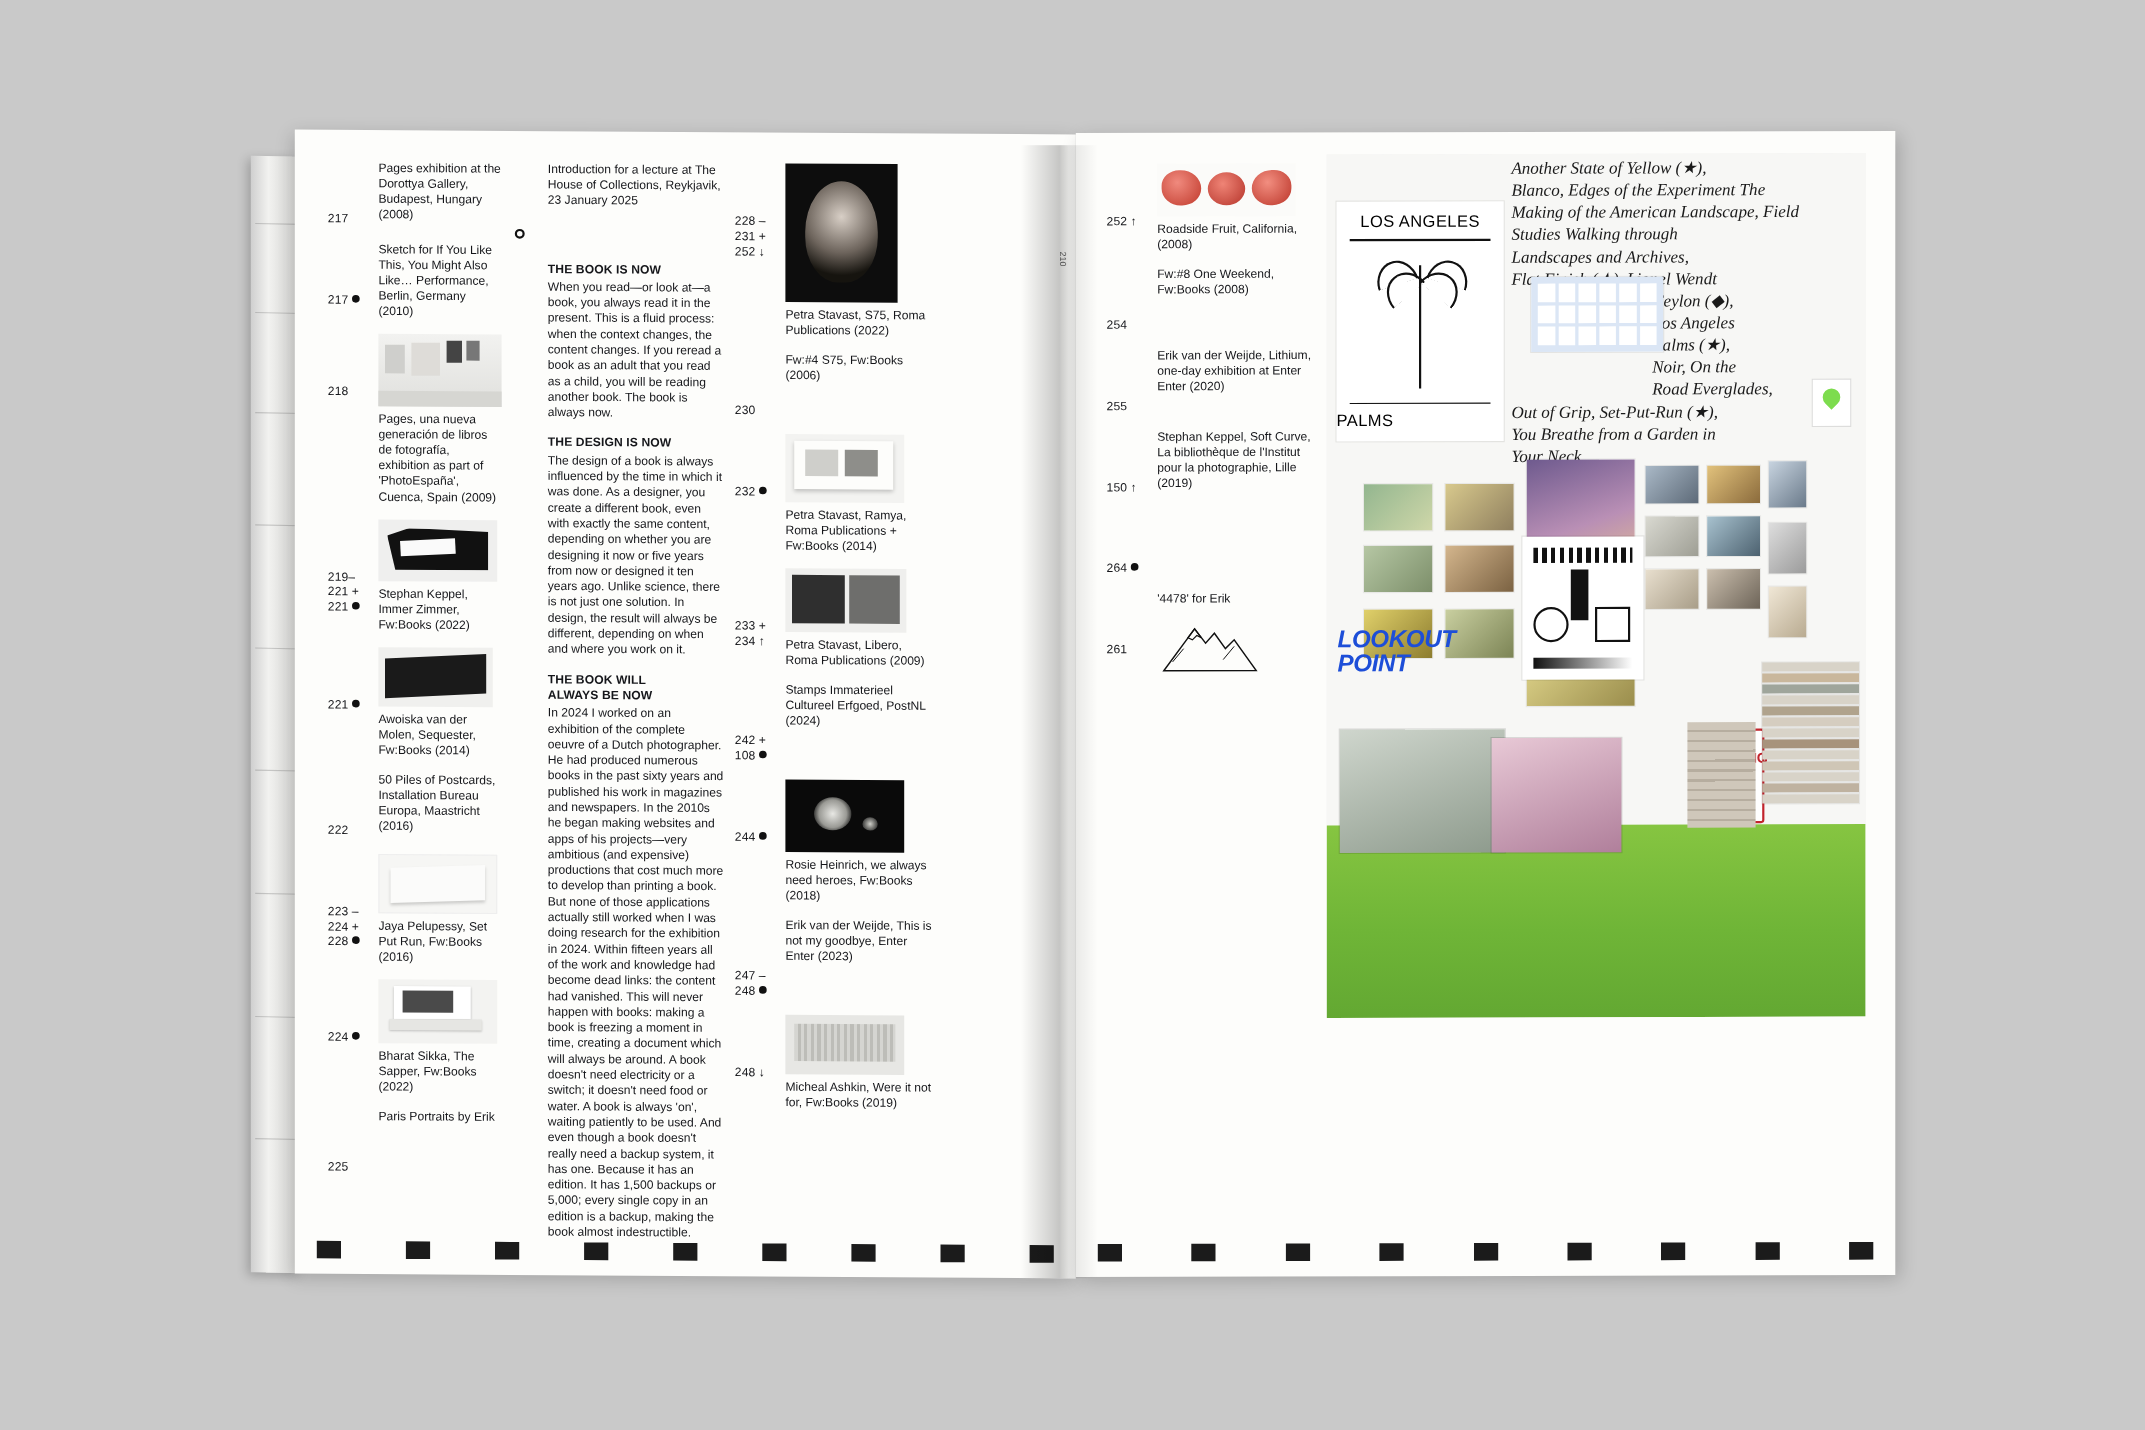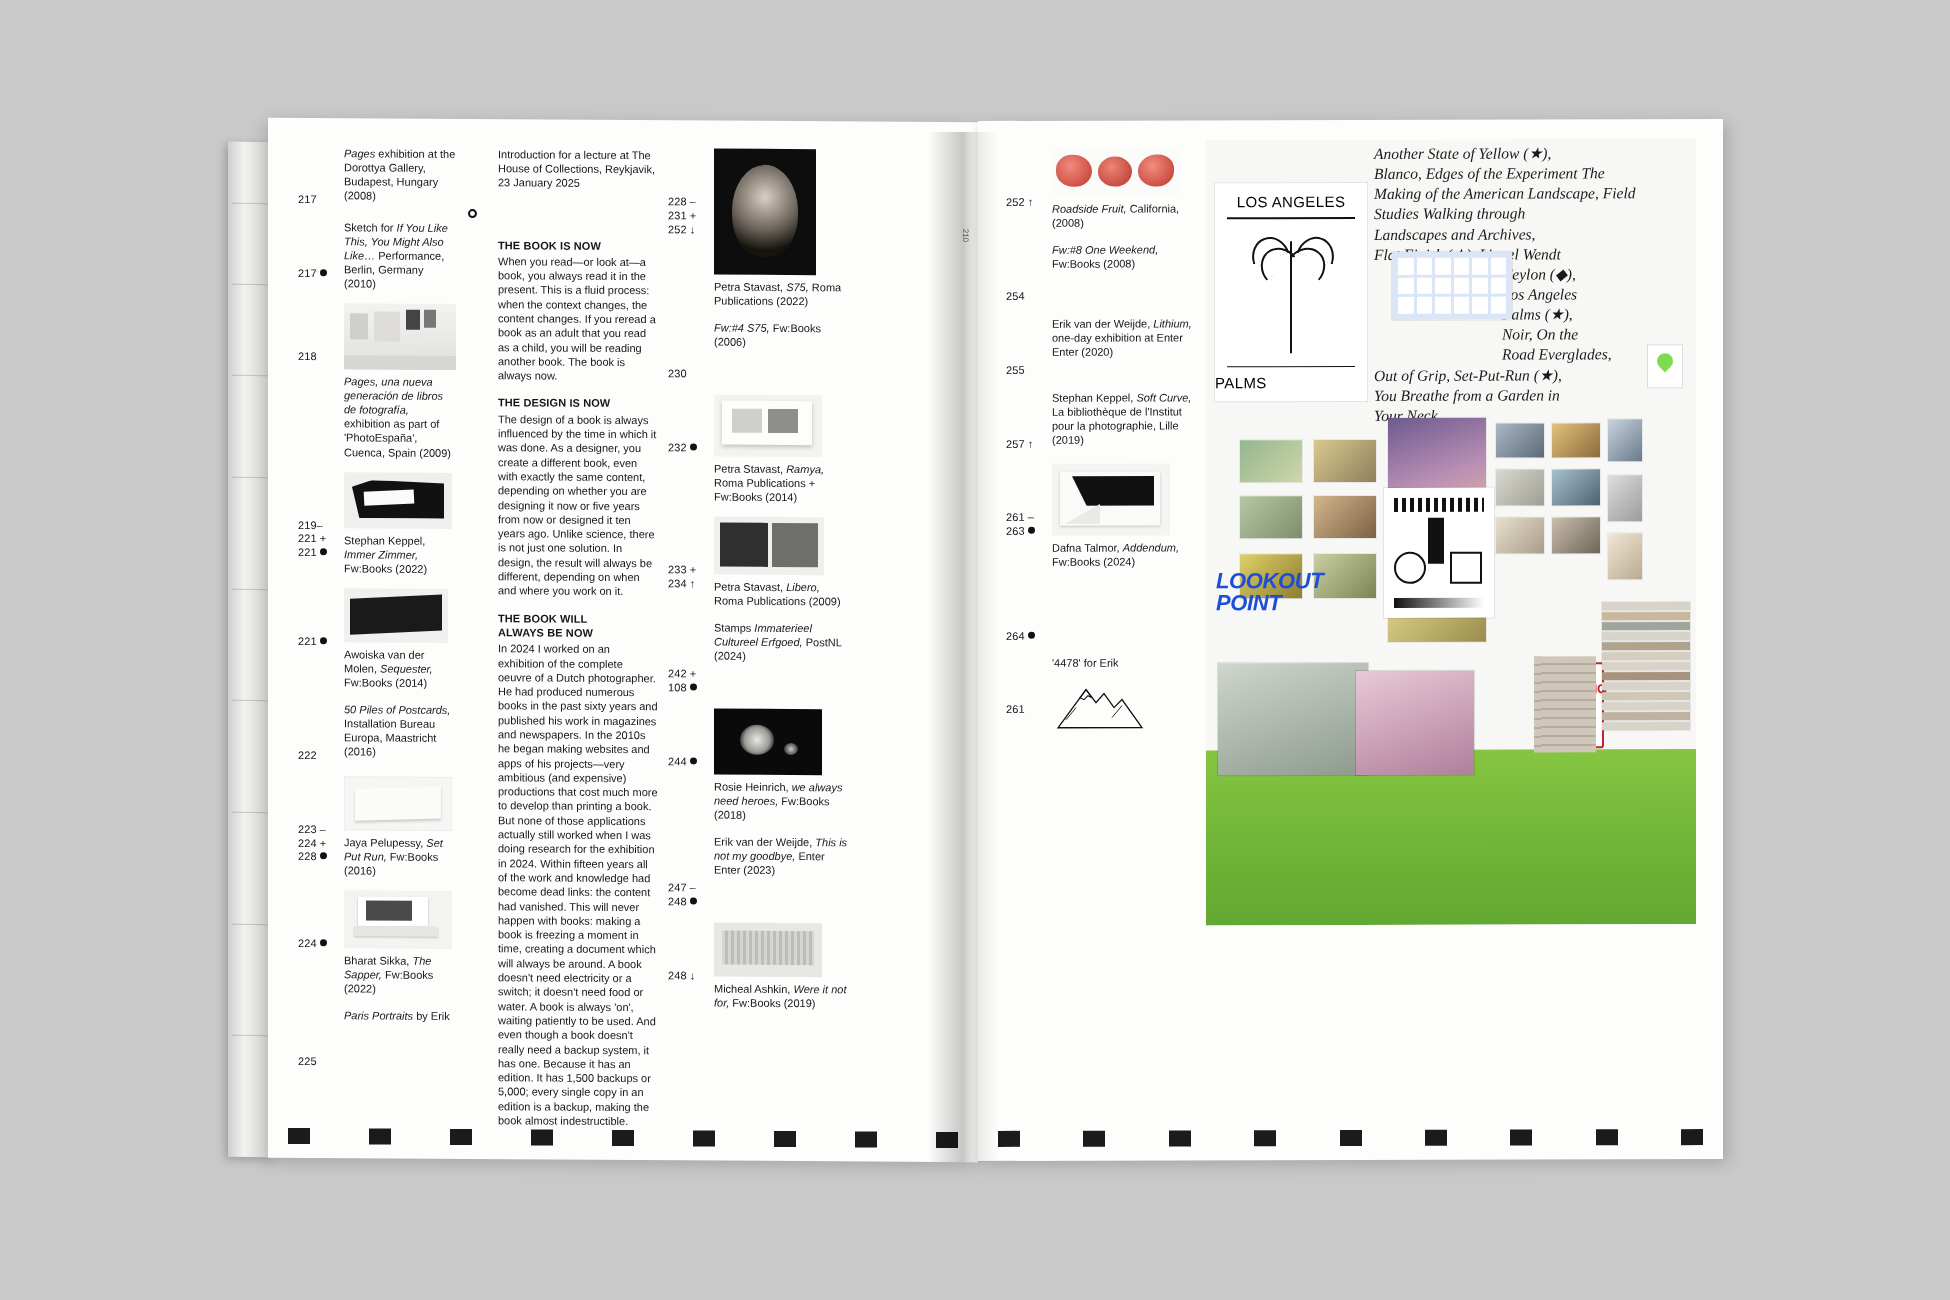--- a/index.html
+++ b/index.html
@@ -61,21 +61,21 @@
   #col1{left:30px;width:160px;}
   #col2{left:200px;width:190px;}
   #col3{left:400px;width:180px;}
   #r-col1{left:28px;width:190px;}
 
   .entry{display:flex;margin-bottom:13px;align-items:flex-start;}
   .num{width:46px;flex:0 0 46px;font-size:11px;line-height:1.25;white-space:pre-line;letter-spacing:.1px;margin-top:47px;}
   .num .dot{display:inline-block;width:7px;height:7px;border-radius:50%;background:#111;vertical-align:1px;margin-left:3px;}
   .body{flex:1;}
   .cap{font-size:11px;line-height:1.28;margin-top:5px;}
-  .it{font-style:italic;}
+  .it{}
 
   
   .thumb{background:#efefee;display:block;}
   .sec-h{font-size:11px;font-weight:bold;line-height:1.3;margin-bottom:2px;letter-spacing:.1px;}
   .para{font-size:11px;line-height:1.30;text-align:left;margin:0 0 13px 0;}
 
   
   .bulletmark{width:9px;height:9px;border-radius:50%;border:2px solid #111;box-sizing:border-box;}
 
   
@@ -417,42 +417,28 @@
       <div class="entry">
         <div class="num">255</div>
         <div class="body">
             <div class="cap" style="margin-top:0">
           <span>Erik van der Weijde, </span><span class="it">Lithium,</span><span> one-day exhibition at Enter Enter (2020)</span>
         </div>
           </div>
       </div>
 
       <div class="entry">
-        <div class="num">257 ↑</div>
+        <div class="num">150 ↑</div>
         <div class="body">
             <div class="cap" style="margin-top:0">
           <span>Stephan Keppel, </span><span class="it">Soft Curve,</span><span> La bibliothèque de l'Institut pour la photographie, Lille (2019)</span>
         </div>
           </div>
       </div>
 
-      <div class="entry">
-        <div class="num" style="white-space:pre-line"><span>261 –
-263</span><span class="dot"></span></div>
-        <div class="body">
-          <div class="thumb" style="width:118px;height:72px;background:#f4f4f2;position:relative;overflow:hidden;">
-            <div style="position:absolute;left:8px;top:8px;width:100px;height:54px;background:#fafaf8;box-shadow:0 1px 3px rgba(0,0,0,.2);"></div>
-            <div style="position:absolute;left:20px;top:12px;width:82px;height:30px;background:#111;clip-path:polygon(0 0,100% 0,100% 100%,18% 100%);"></div>
-            <div style="position:absolute;left:12px;top:40px;width:36px;height:20px;background:#e9e9e6;clip-path:polygon(0 100%,100% 0,100% 100%);"></div>
-          </div>
-          <div class="cap">
-            <span>Dafna Talmor, </span><span class="it">Addendum,</span><span> Fw:Books (2024)</span>
-          </div>
-        </div>
-      </div>
 
       <div class="entry">
         <div class="num"><span>264</span><span class="dot"></span></div>
       </div>
 
       <div class="entry">
         <div class="num">261</div>
         <div class="body">
           <div class="cap" style="margin-top:0">'4478' for Erik</div>
           <svg class="mountain" width="96" height="58" viewBox="0 0 96 58">

